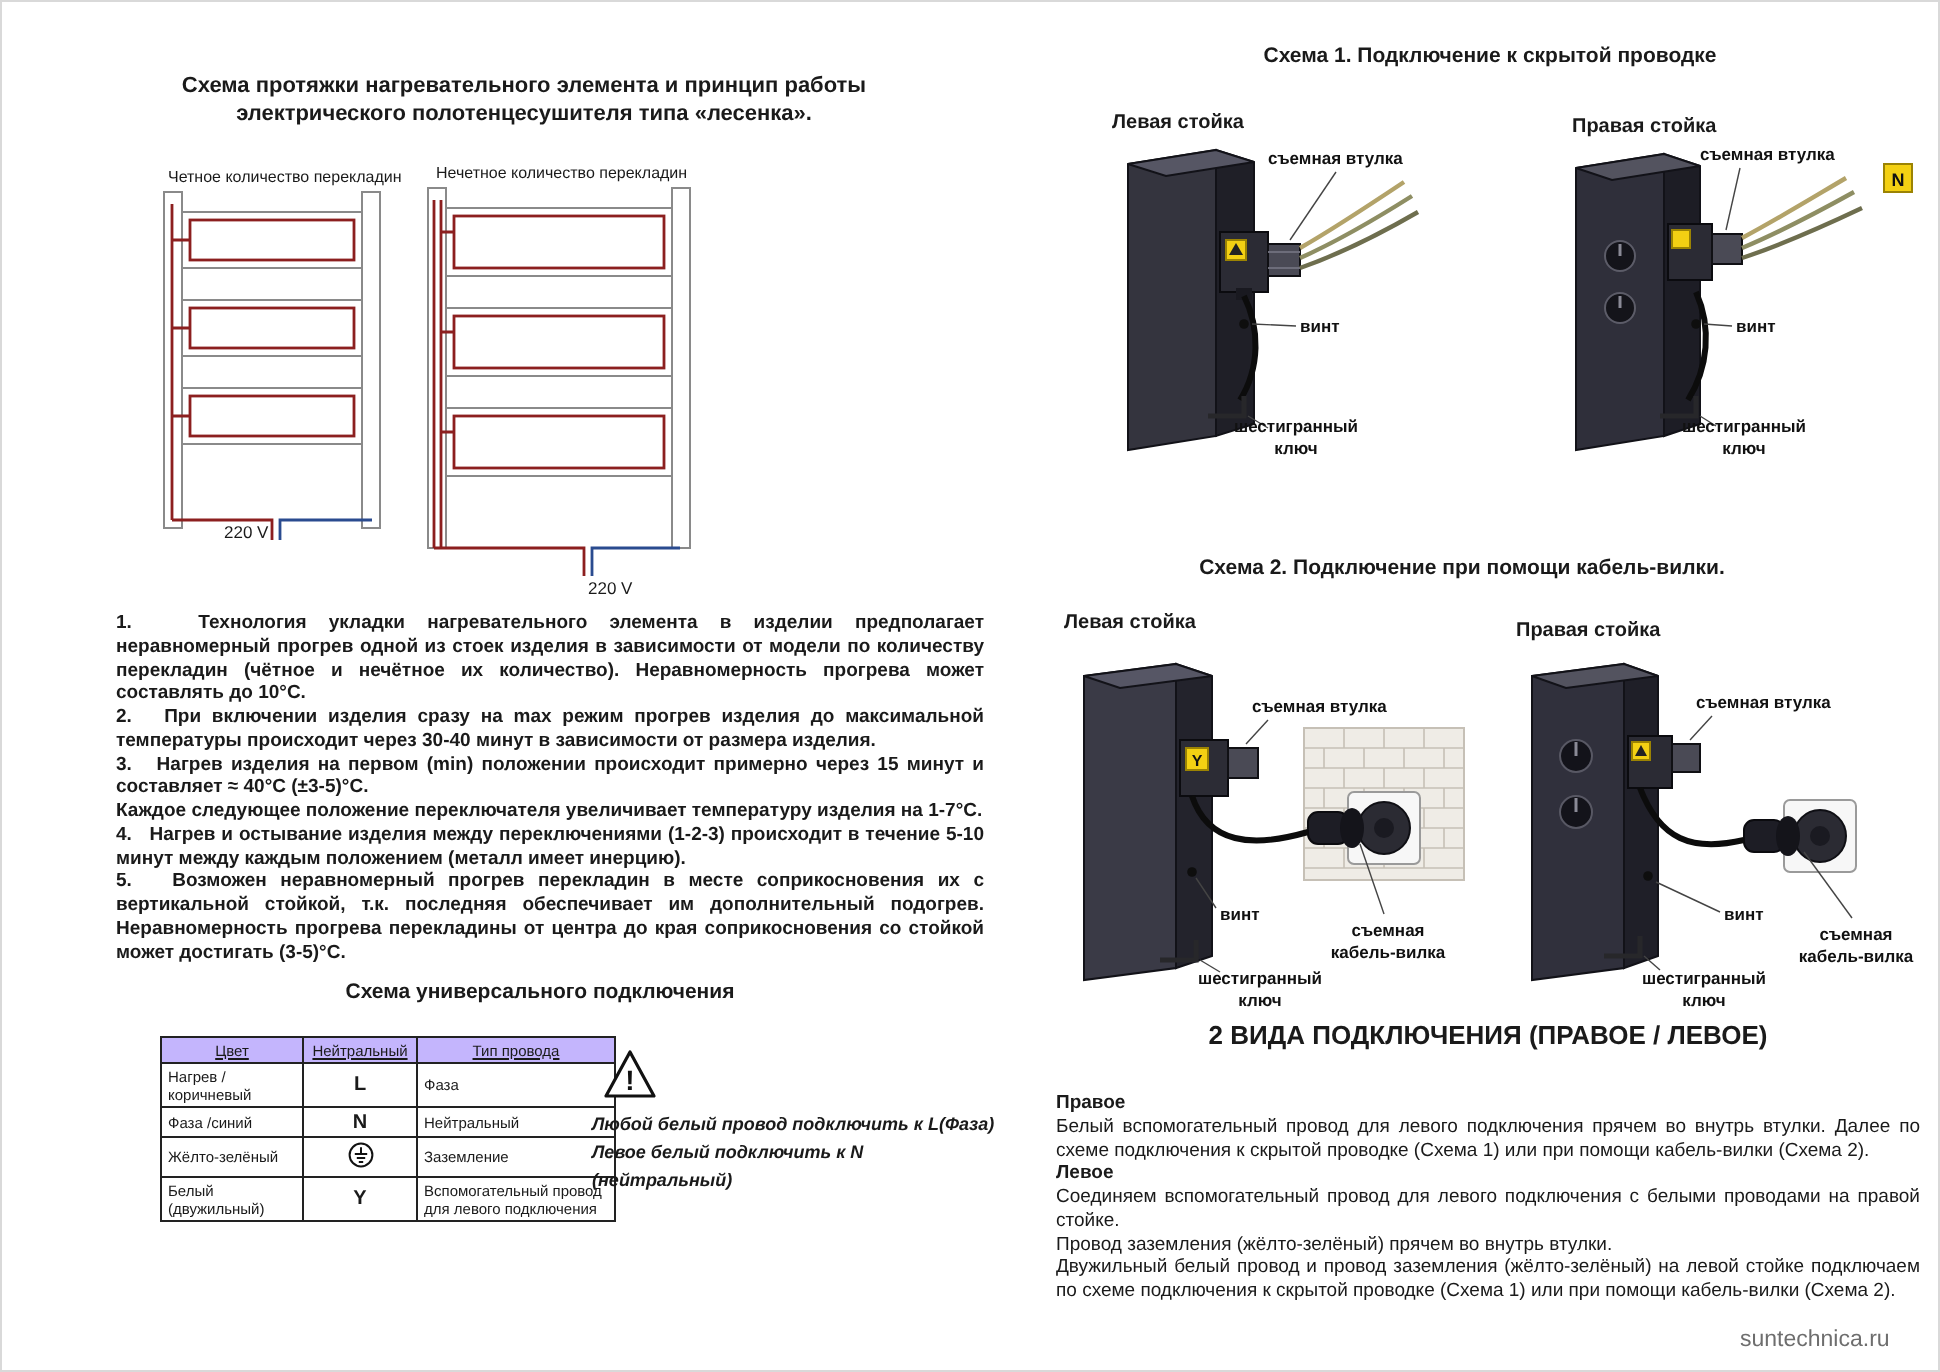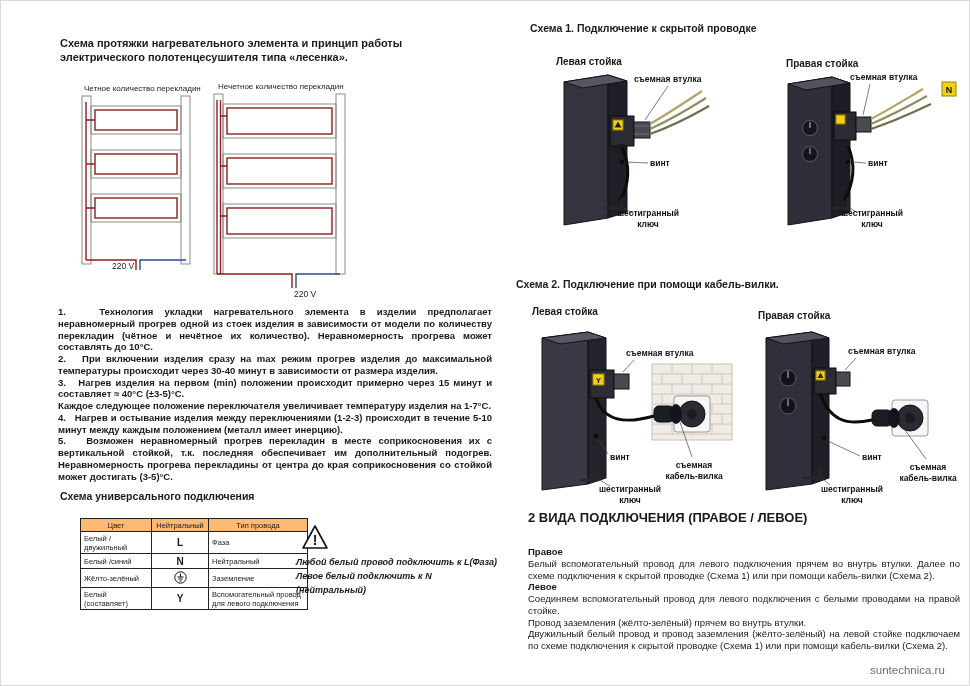--- a/index.html
+++ b/index.html
@@ -2,27 +2,27 @@
 <html><head>
 <meta charset="utf-8">
 <style>
   html,body{margin:0;padding:0;background:#888;}
   #page{position:relative;width:970px;height:686px;background:#fff;
         font-family:"Liberation Sans",sans-serif;color:#1a1a1a;overflow:hidden;
         box-shadow:inset 0 0 0 1px #d9d9d9;}
   .abs{position:absolute;}
   .b{font-weight:bold;}
   .i{font-style:italic;}
-  .ctr{text-align:left;}
+  .ctr{text-align:center;}
   .para p{margin:0;font-size:9.5px;line-height:1.24;text-align:justify;font-weight:bold;}
   .rt{margin:0;font-size:9.5px;line-height:1.24;}
   .just{text-align:justify;}
   table{border-collapse:collapse;font-size:7.5px;}
   th,td{border:1px solid #222;padding:1.5px 3px;vertical-align:middle;}
-  th{font-weight:normal;text-align:center;background:#fdba74;}
+  th{font-weight:normal;text-align:center;background:#c4b5fd;text-decoration:underline;}
   td.mark{font-size:10px;font-weight:bold;text-align:center;width:50px;}
   svg text{font-family:"Liberation Sans",sans-serif;fill:#111;}
   .lead{stroke:#444;stroke-width:0.7;}
 </style>
 </head>
 <body>
 
 <div id="page">
 
   <div class="abs b ctr" style="left:60px;top:36px;width:404px;font-size:11px;line-height:1.3">Схема протяжки нагревательного элемента и принцип работы электрического полотенцесушителя типа «лесенка».</div>
@@ -85,44 +85,44 @@
   <table class="abs" style="left:80px;top:518px">
     <thead>
       <tr>
         <th style="width:64px">Цвет</th>
         <th style="width:50px">Нейтральный</th>
         <th style="width:92px">Тип провода</th>
       </tr>
     </thead>
     <tbody>
       <tr>
-        <td>Белый /двужильный</td>
+        <td>Нагрев /коричневый</td>
         <td class="mark">L</td>
         <td>Фаза</td>
       </tr>
       <tr>
-        <td>Белый /синий</td>
+        <td>Фаза /синий</td>
         <td class="mark">N</td>
         <td>Нейтральный</td>
       </tr>
       <tr>
         <td>Жёлто-зелёный</td>
         <td class="mark">
           <svg width="13" height="13" viewBox="0 0 13 13">
             <circle cx="6.5" cy="6.5" r="5.7" fill="none" stroke="#111"></circle>
             <line x1="6.5" y1="2.6" x2="6.5" y2="6" stroke="#111"></line>
             <line x1="3.4" y1="6" x2="9.6" y2="6" stroke="#111"></line>
             <line x1="4.4" y1="8" x2="8.6" y2="8" stroke="#111"></line>
             <line x1="5.4" y1="10" x2="7.6" y2="10" stroke="#111"></line>
           </svg>
         </td>
         <td>Заземление</td>
       </tr>
       <tr>
-        <td>Белый (составляет)</td>
+        <td>Белый (двужильный)</td>
         <td class="mark">Y</td>
         <td>Вспомогательный провод для левого подключения</td>
       </tr>
     </tbody>
   </table>
 
   <svg class="abs" style="left:301px;top:524px" width="28" height="26" viewBox="0 0 28 26">
     <polygon points="14,2 26,24 2,24" fill="#fff" stroke="#111" stroke-width="1.6" stroke-linejoin="round"></polygon>
     <text x="14" y="21" text-anchor="middle" font-size="14" font-weight="bold">!</text>
   </svg>

